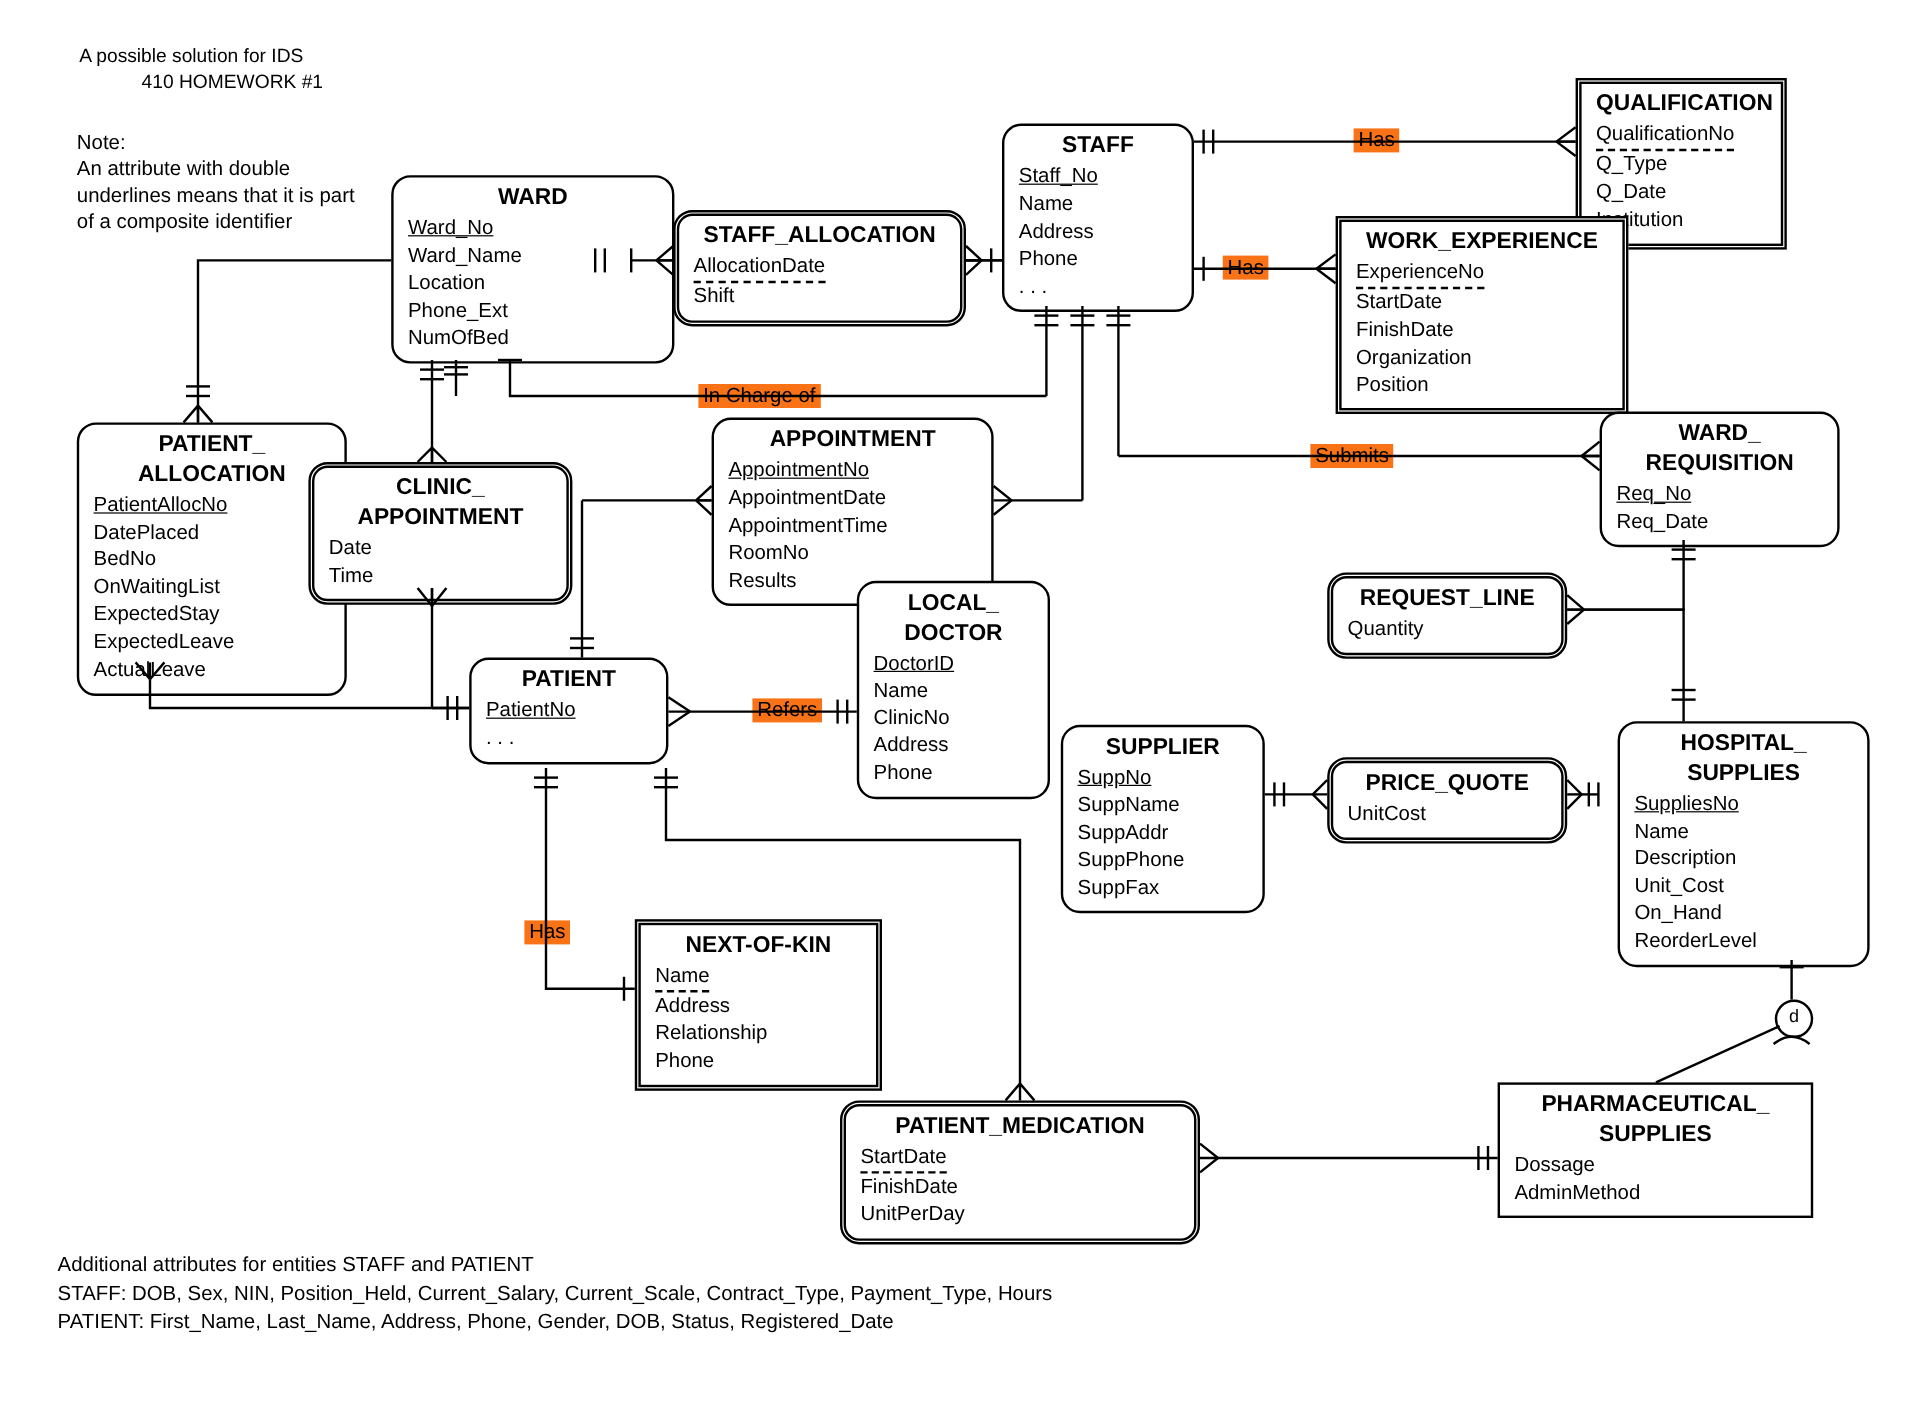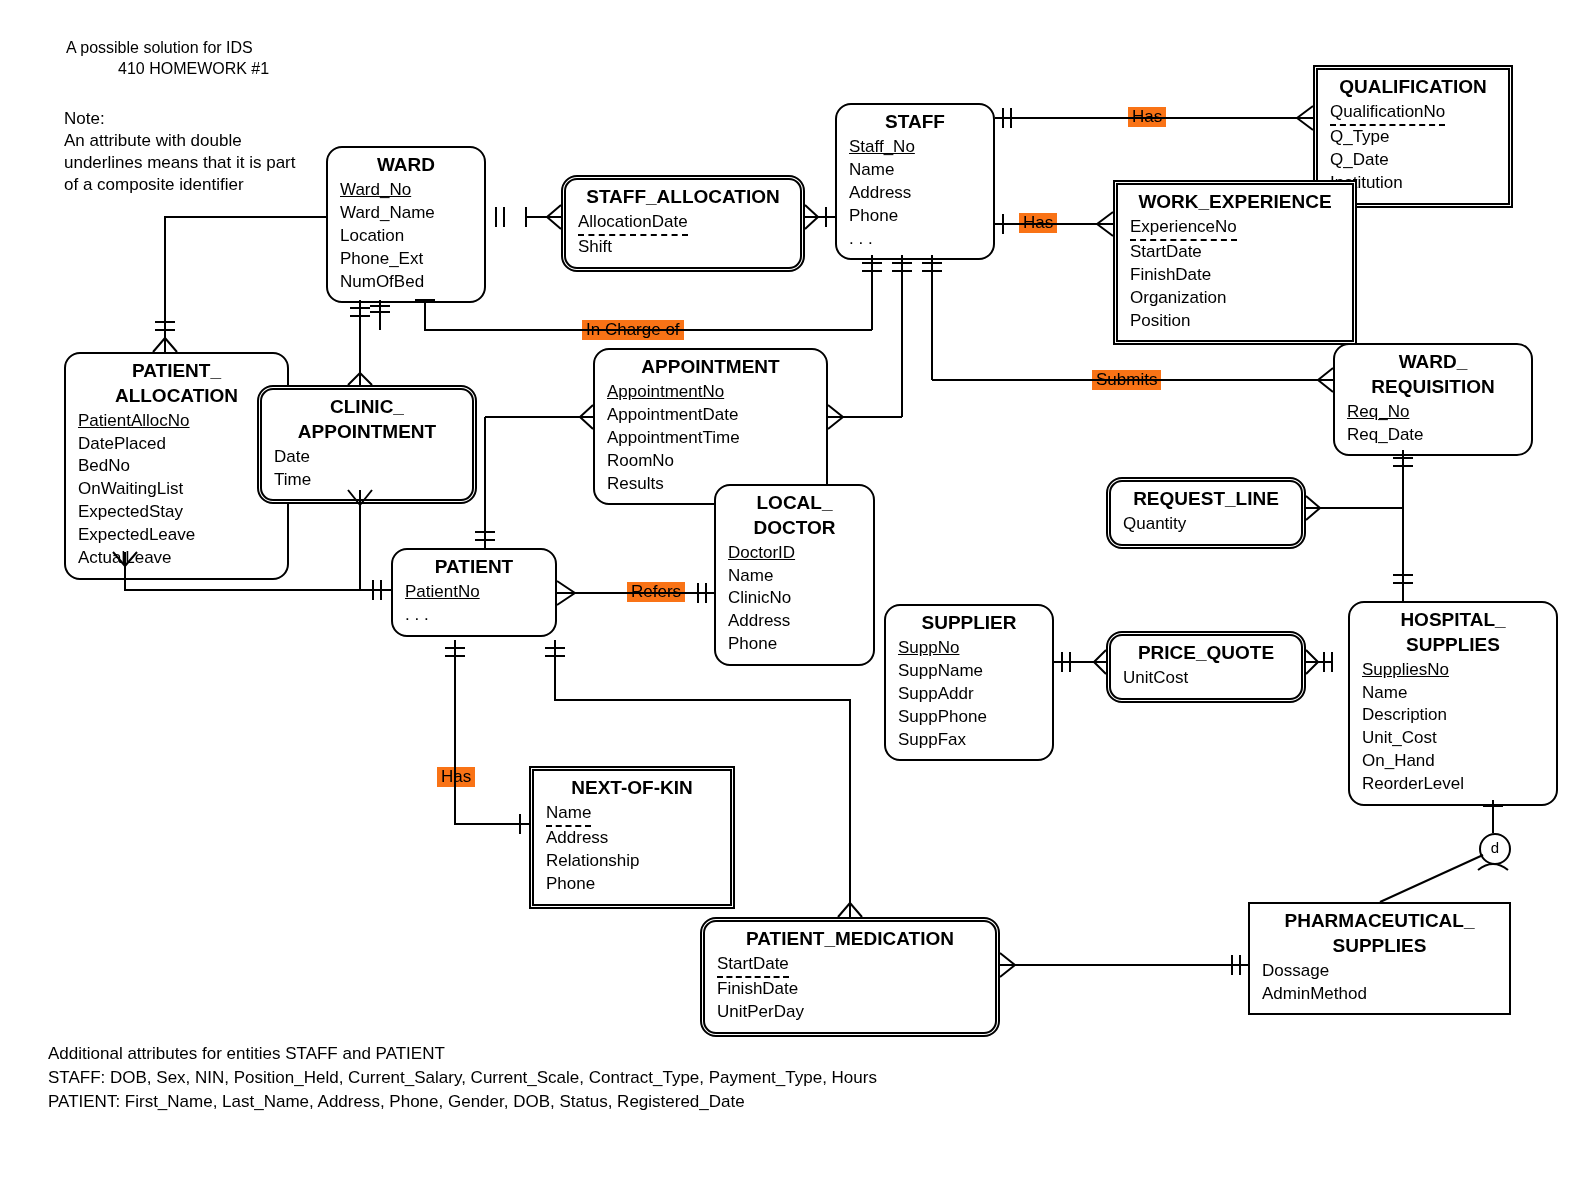--- a/index.html
+++ b/index.html
@@ -36,21 +36,21 @@
     <div>underlines  means that it is part</div>
     <div>of a composite identifier</div>
   </div>
 
   <div class="footer" style="left:48px;top:1042px">
     <div>Additional attributes for entities STAFF and PATIENT</div>
     <div>STAFF: DOB, Sex, NIN, Position_Held, Current_Salary, Current_Scale, Contract_Type, Payment_Type, Hours</div>
     <div>PATIENT: First_Name, Last_Name, Address, Phone, Gender, DOB, Status, Registered_Date</div>
   </div>
 
-  <div class="entity" style="left:326px;top:146px;width:160px">
+  <div class="entity" style="left:326px;top:146px;width:236px">
     <div class="name">WARD</div>
     <div class="attr pk">Ward_No</div>
     <div class="attr">Ward_Name</div>
     <div class="attr">Location</div>
     <div class="attr">Phone_Ext</div>
     <div class="attr">NumOfBed</div>
   </div>
 
   <div class="entity weak" style="left:561px;top:175px;width:244px">
     <div class="name">STAFF_ALLOCATION</div>
@@ -60,21 +60,21 @@
 
   <div class="entity" style="left:835px;top:103px;width:160px">
     <div class="name">STAFF</div>
     <div class="attr pk">Staff_No</div>
     <div class="attr">Name</div>
     <div class="attr">Address</div>
     <div class="attr">Phone</div>
     <div class="attr">. . .</div>
   </div>
 
-  <div class="entity weak" style="left:1313px;top:65px;width:200px;border-radius:0">
+  <div class="entity weak" style="left:1313px;top:65px;width:176px;border-radius:0">
     <div class="name">QUALIFICATION</div>
     <div><span class="attr partial">QualificationNo</span></div>
     <div class="attr">Q_Type</div>
     <div class="attr">Q_Date</div>
     <div class="attr">Institution</div>
   </div>
 
   <div class="entity weak" style="left:1113px;top:180px;width:244px;border-radius:0">
     <div class="name">WORK_EXPERIENCE</div>
     <div><span class="attr partial">ExperienceNo</span></div>

